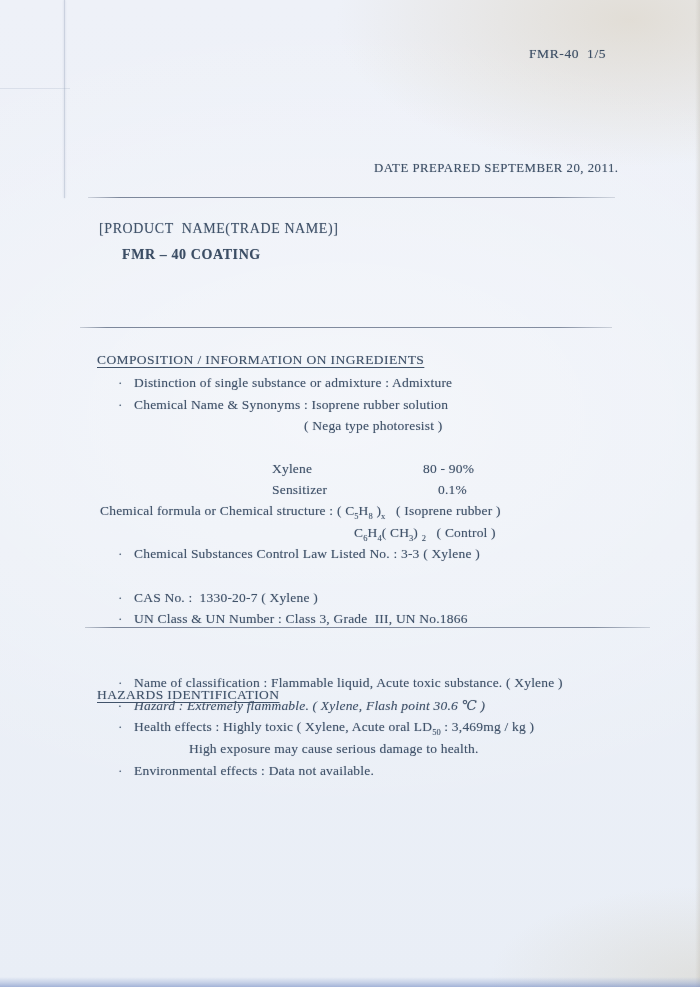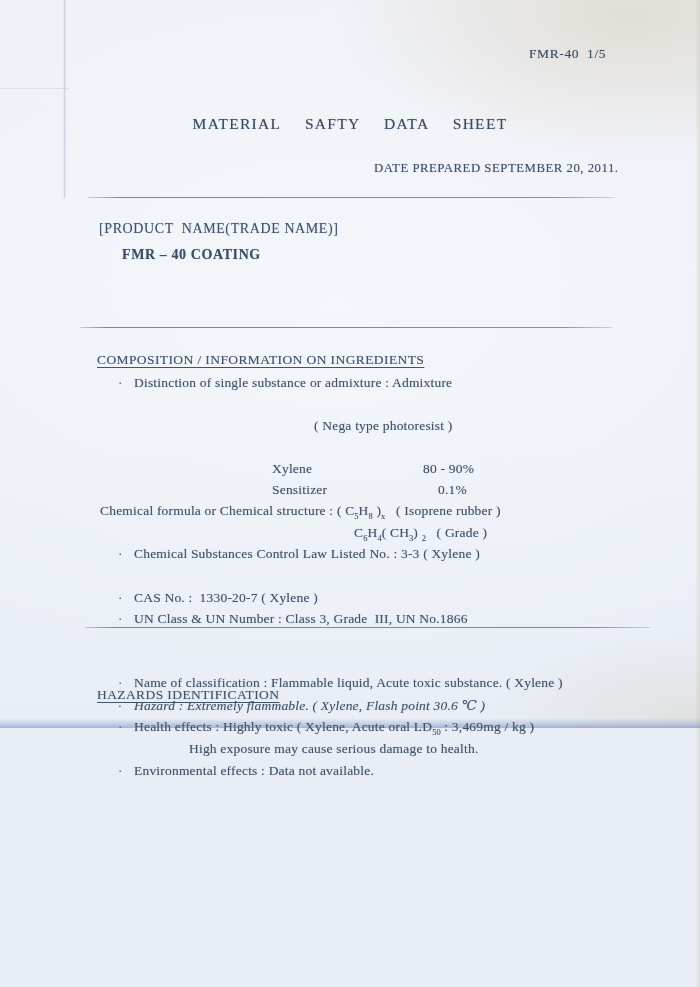--- a/index.html
+++ b/index.html
@@ -2,21 +2,21 @@
 <html><head>
 <meta charset="utf-8">
 <style>
   html,body{margin:0;padding:0;}
   body{
     width:700px;height:987px;overflow:hidden;
     font-family:"Liberation Serif","DejaVu Serif",serif;
     background:#e9edf5;
   }
   .page{
-    position:relative;width:700px;height:728px;
+    position:relative;width:700px;height:987px;
     background-image:
       radial-gradient(420px 210px at 90% 2%, rgba(215,205,186,0.55), rgba(215,205,186,0) 70%),
       radial-gradient(300px 130px at 100% 99%, rgba(206,199,180,0.35), rgba(206,199,180,0) 70%),
       radial-gradient(850px 520px at 48% 42%, rgba(255,255,255,0.40), rgba(255,255,255,0) 78%),
       linear-gradient(180deg,#eef1f8 0%,#ecf0f7 55%,#e9eef6 100%);
     color:#41536a;
   }
   .line{
     position:absolute;
     font-size:13.5px;
@@ -50,43 +50,43 @@
 <body>
 
 <div class="page">
 
   <div class="crease-v"></div>
   <div class="smudge"></div>
   <div class="edge-right"></div>
   <div class="edge-bottom"></div>
 
   <div class="pageref">FMR-40  1/5</div>
-  <div class="title">MATERIAL SAFTY DATA SHEET</div>
   <div class="dateline">DATE PREPARED SEPTEMBER 20, 2011.</div>
   <div class="rule rule1"></div>
 
   <div class="line" style="left:99px;top:221px;font-size:14px;letter-spacing:0.6px;">[PRODUCT  NAME(TRADE NAME)]</div>
   <div class="line prodname" style="left:122px;top:247px;font-size:14px;">FMR – 40 COATING</div>
   <div class="rule rule2"></div>
 
   <div class="line" style="left:118px;top:375px;"><span class="bu">·</span><span>Distinction of single substance or admixture : Admixture</span></div>
 
   <div class="line heading" style="left:97px;top:352px;">COMPOSITION / INFORMATION ON INGREDIENTS</div>
 
+  <div class="line" style="left:118px;top:397px;"><span class="bu">·</span><span>Chemical Name &amp; Synonyms : Isoprene rubber solution</span></div>
 
-  <div class="line" style="left:314px;top:418px;">( Nega type photoresist )</div>
+  <div class="line" style="left:304px;top:418px;">( Nega type photoresist )</div>
 
 
   <div class="line" style="left:272px;top:461px;"><span>Xylene</span><span class="val" style="left:151px;">80 - 90%</span></div>
 
   <div class="line" style="left:272px;top:482px;"><span>Sensitizer</span><span class="val" style="left:166px;">0.1%</span></div>
 
   <div class="line" style="left:100px;top:503px;"><span>Chemical formula or Chemical structure : ( C</span><sub>5</sub><span>H</span><sub>8</sub><span> )</span><sub>x</sub><span>   ( Isoprene rubber )</span></div>
 
-  <div class="line" style="left:354px;top:525px;"><span>C</span><sub>6</sub><span>H</span><sub>4</sub><span>( CH</span><sub>3</sub><span>) </span><sub>2</sub><span>   ( Grade )</span></div>
+  <div class="line" style="left:354px;top:525px;"><span>C</span><sub>6</sub><span>H</span><sub>4</sub><span>( CH</span><sub>3</sub><span>) </span><sub>2</sub><span>   ( Control )</span></div>
 
   <div class="line" style="left:118px;top:546px;"><span class="bu">·</span><span>Chemical Substances Control Law Listed No. : 3-3 ( Xylene )</span></div>
 
 
   <div class="line" style="left:118px;top:590px;"><span class="bu">·</span><span>CAS No. :  1330-20-7 ( Xylene )</span></div>
 
   <div class="line" style="left:118px;top:611px;"><span class="bu">·</span><span>UN Class &amp; UN Number : Class 3, Grade  III, UN No.1866</span></div>
 
   <div class="rule rule3"></div>
 

